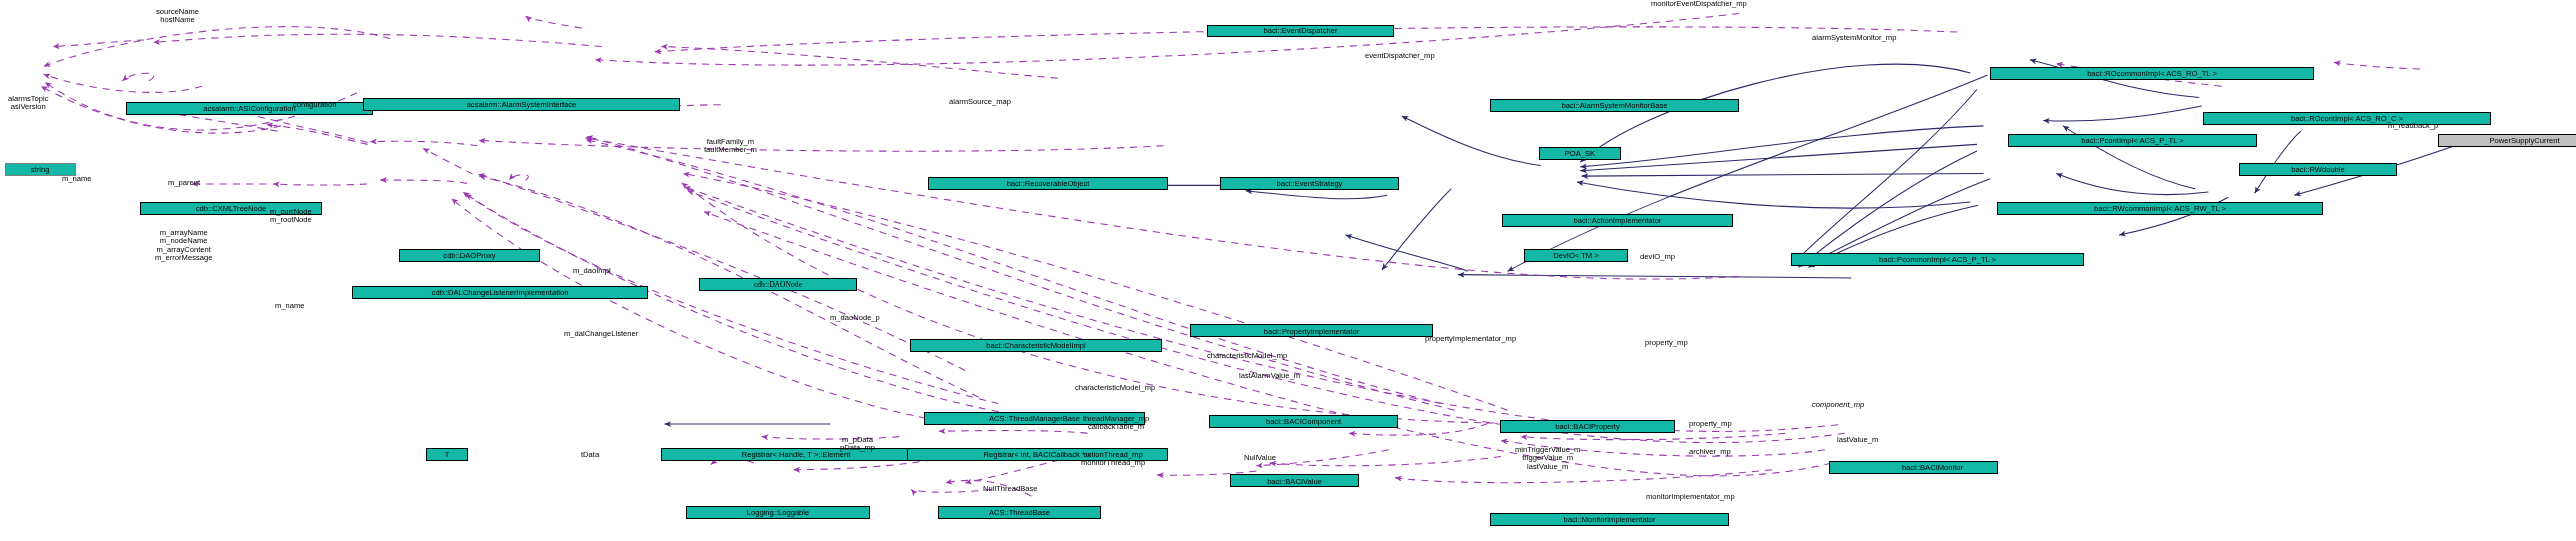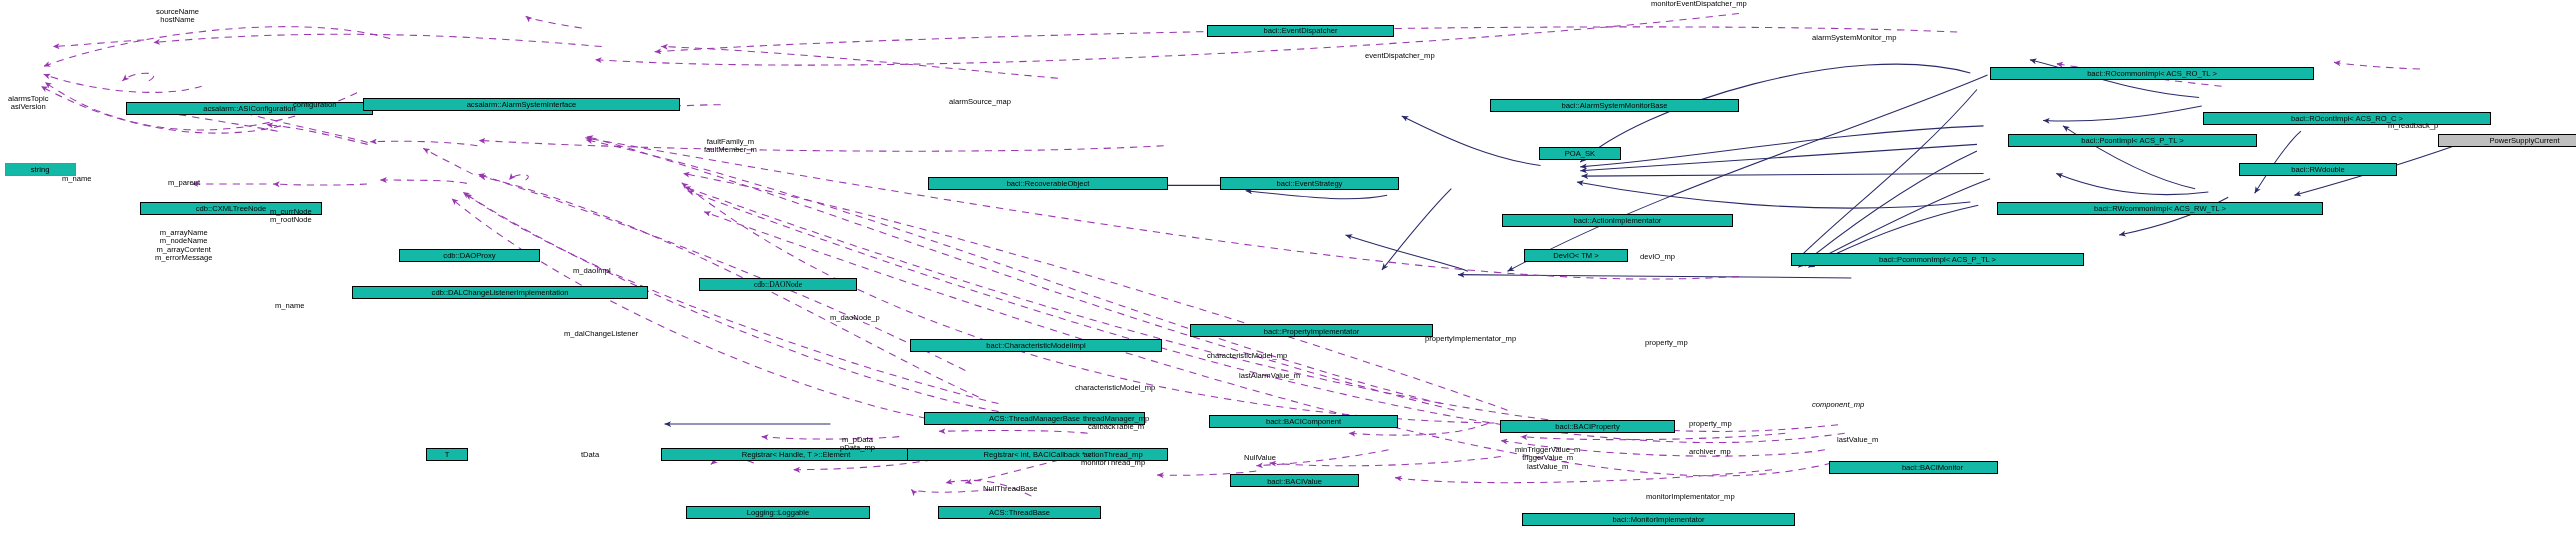--- a/index.html
+++ b/index.html
@@ -202,21 +202,21 @@
       </div>
       <div class="node" style="left: 1230px; top: 474px; width: 129px; align-items: flex-end;">
         <span>baci::BACIValue</span>
       </div>
       <div class="node" style="left: 1500px; top: 420px; width: 175px;">
         <span>baci::BACIProperty</span>
       </div>
       <div class="node" style="left: 1829px; top: 461px; width: 169px; padding-left: 42px;">
         <span>baci::BACIMonitor</span>
       </div>
-      <div class="node" style="left: 1522px; top: 513px; width: 273px;">
+      <div class="node" style="left: 1490px; top: 513px; width: 239px;">
         <span>baci::MonitorImplementator</span>
       </div>
       <div class="node" style="left: 686px; top: 506px; width: 184px;">
         <span>Logging::Loggable</span>
       </div>
       <div class="node" style="left: 938px; top: 506px; width: 163px;">
         <span>ACS::ThreadBase</span>
       </div>
       <div class="node" style="left: 1990px; top: 67px; width: 324px;">
         <span>baci::ROcommonImpl&lt; ACS_RO_TL &gt;</span>

